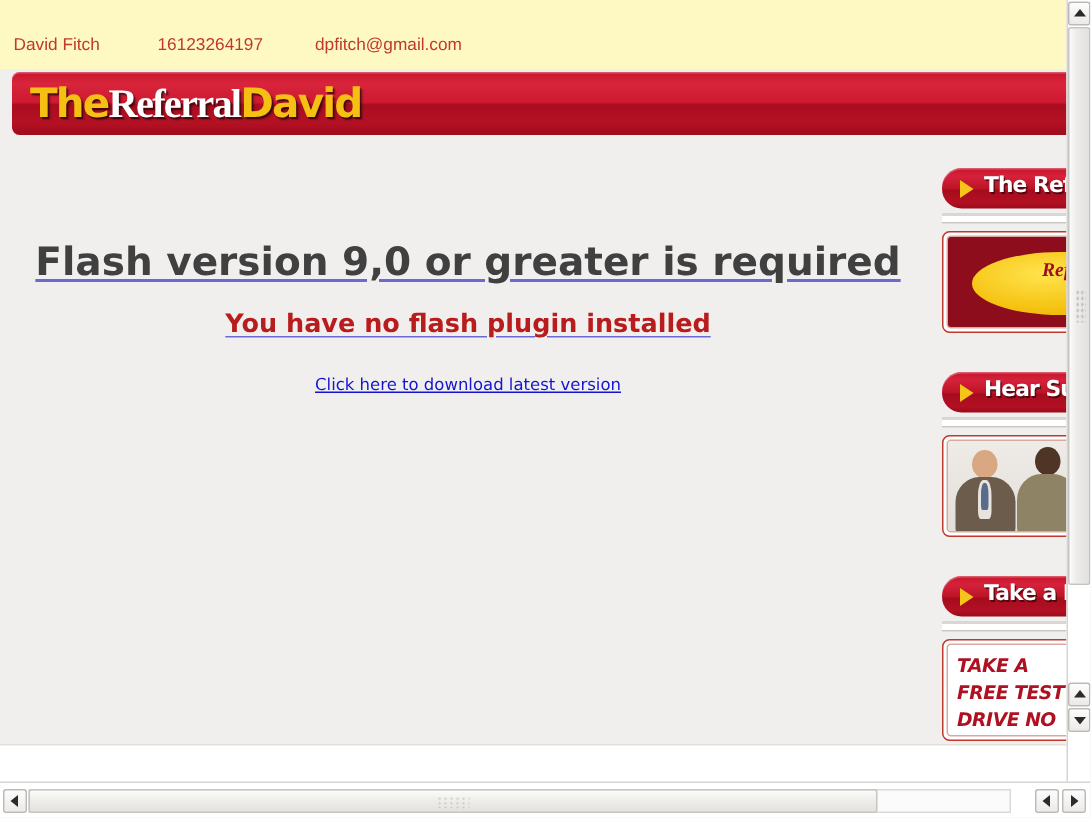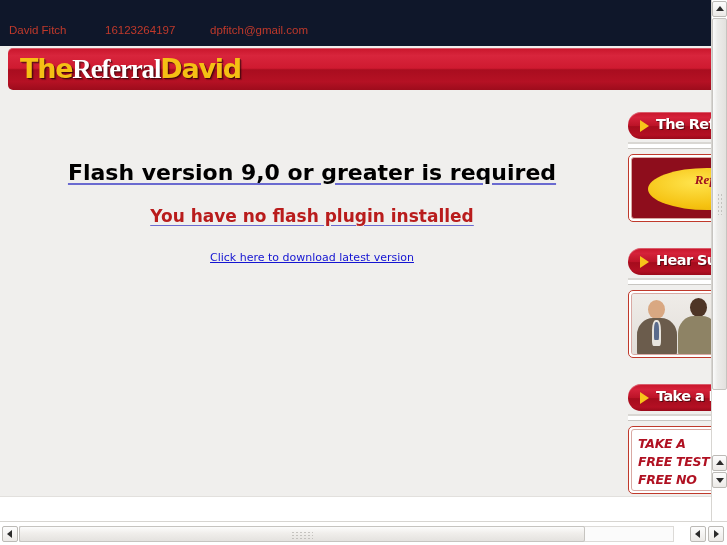--- a/index.html
+++ b/index.html
@@ -23,21 +23,21 @@
     width: 711px; height: 521px;
     overflow: hidden;
     background: #f0efed;
   }
 
   
   .contact-bar {
     position: absolute;
     left: 0; top: 0;
     width: 711px; height: 46px;
-    background: #0f172a;
+    background: #fef9c3;
   }
   .contact-inner {
     position: absolute;
     left: 9px; top: 20px;
     white-space: nowrap;
   }
   .contact-inner span {
     color: #c0392b;
     font-size: 11.5px;
     font-family: "Liberation Sans", sans-serif;
@@ -86,22 +86,22 @@
     width: 608px; height: 390px;
     background: #f0efed;
   }
   .flash-msg1 {
     position: absolute;
     left: 0; top: 60px;
     width: 608px;
     text-align: center;
     font-family: "DejaVu Sans", sans-serif;
     font-weight: bold;
-    font-size: 22px;
-    color: #000000;
+    font-size: 26px;
+    color: #404040;
     text-decoration: underline;
     text-decoration-color: #6a6ad0;
     text-underline-offset: 3px;
   }
   .flash-msg2 {
     position: absolute;
     left: 0; top: 106px;
     width: 608px;
     text-align: center;
     font-family: "DejaVu Sans", sans-serif;
@@ -411,21 +411,21 @@
         <span class="tri"></span>
         <span class="lbl">Take a FR</span>
       </div>
       <div class="side-btn-underline"></div>
 
       <div class="thumb-frame">
         <div class="thumb-inner td-thumb">
           <div class="td-text">
             <div>TAKE A</div>
             <div>FREE TEST</div>
-            <div>FREE NO</div>
+            <div>DRIVE NO</div>
           </div>
         </div>
       </div>
 
     </div>
 
     <div class="white-strip"></div>
 
   </div>
 

